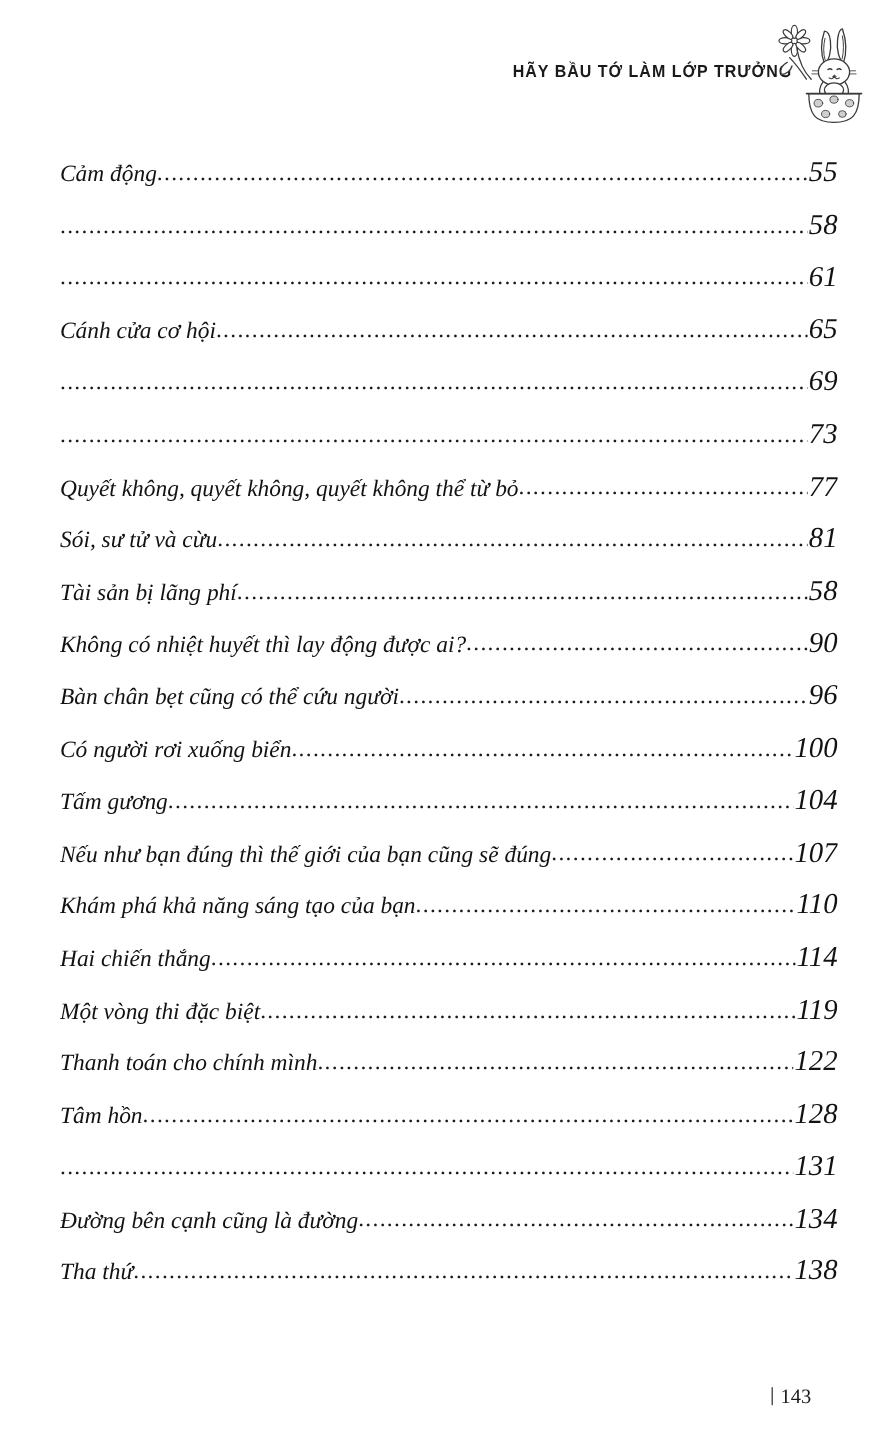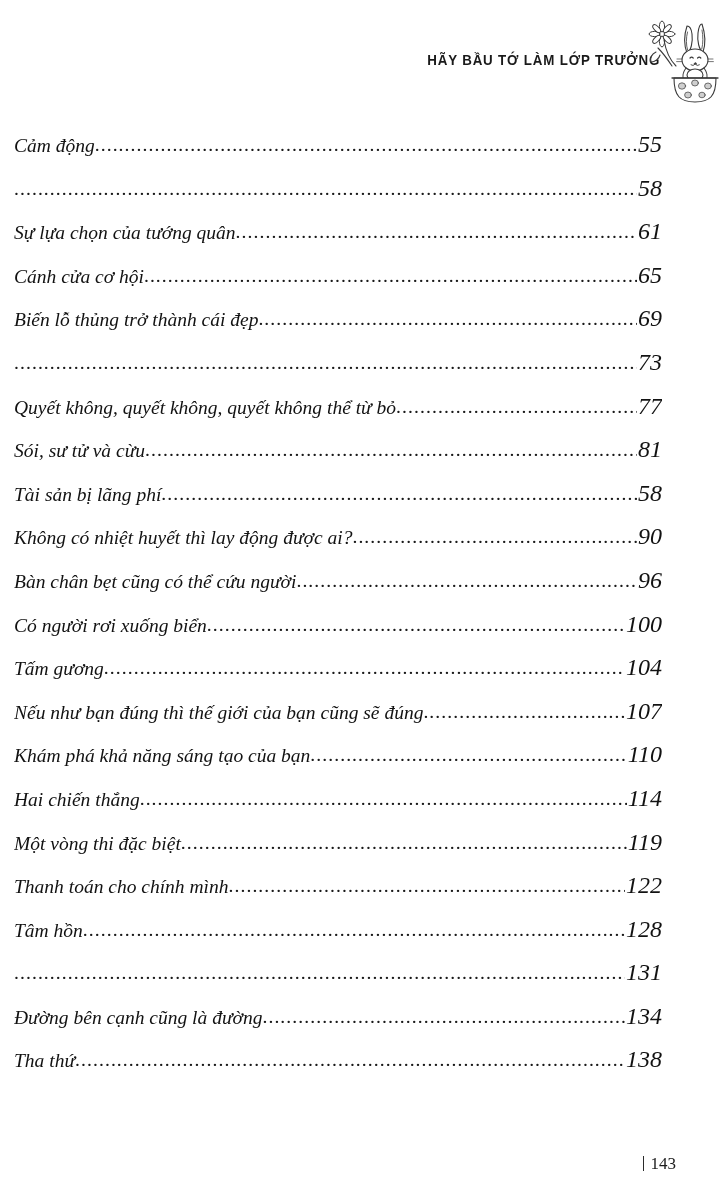--- a/index.html
+++ b/index.html
@@ -63,20 +63,21 @@
 
   .toc-entry {
     display: flex;
     align-items: baseline;
     width: 100%;
     height: 43.6px;
     font-style: italic;
     font-size: 19.5px;
     color: #121212;
     overflow: hidden;
+    margin-left: 36px;
   }
 
   .toc-title {
     white-space: nowrap;
     flex: 0 0 auto;
   }
 
   .toc-dots {
     flex: 1 1 auto;
     min-width: 0;
@@ -190,31 +191,29 @@
       <div class="toc-entry">
         <span class="toc-title">Cảm động</span>
         <span class="toc-dots">...........................................................................................................................................</span>
         <span class="toc-page">55</span>
       </div>
       <div class="toc-entry">
         <span class="toc-dots">...........................................................................................................................................</span>
         <span class="toc-page">58</span>
       </div>
       <div class="toc-entry">
-        <span class="toc-title">Sự lựa chọn của tướng quân</span>
         <span class="toc-dots">...........................................................................................................................................</span>
         <span class="toc-page">61</span>
       </div>
       <div class="toc-entry">
         <span class="toc-title">Cánh cửa cơ hội</span>
         <span class="toc-dots">...........................................................................................................................................</span>
         <span class="toc-page">65</span>
       </div>
       <div class="toc-entry">
-        <span class="toc-title">Biến lỗ thủng trở thành cái đẹp</span>
         <span class="toc-dots">...........................................................................................................................................</span>
         <span class="toc-page">69</span>
       </div>
       <div class="toc-entry">
         <span class="toc-dots">...........................................................................................................................................</span>
         <span class="toc-page">73</span>
       </div>
       <div class="toc-entry">
         <span class="toc-title">Quyết không, quyết không, quyết không thể từ bỏ</span>
         <span class="toc-dots">...........................................................................................................................................</span>

